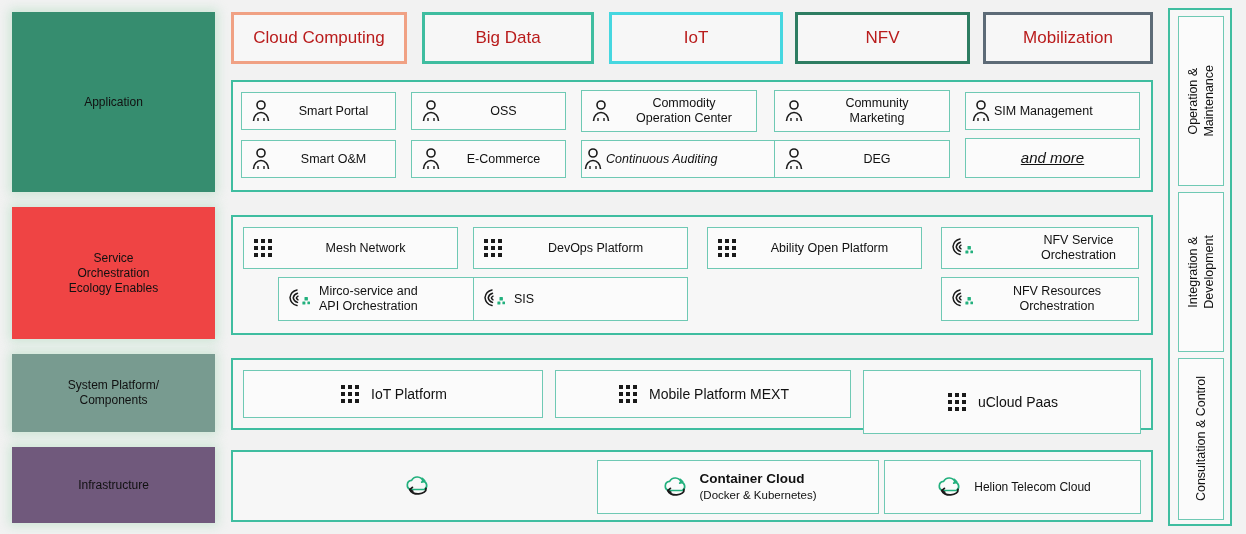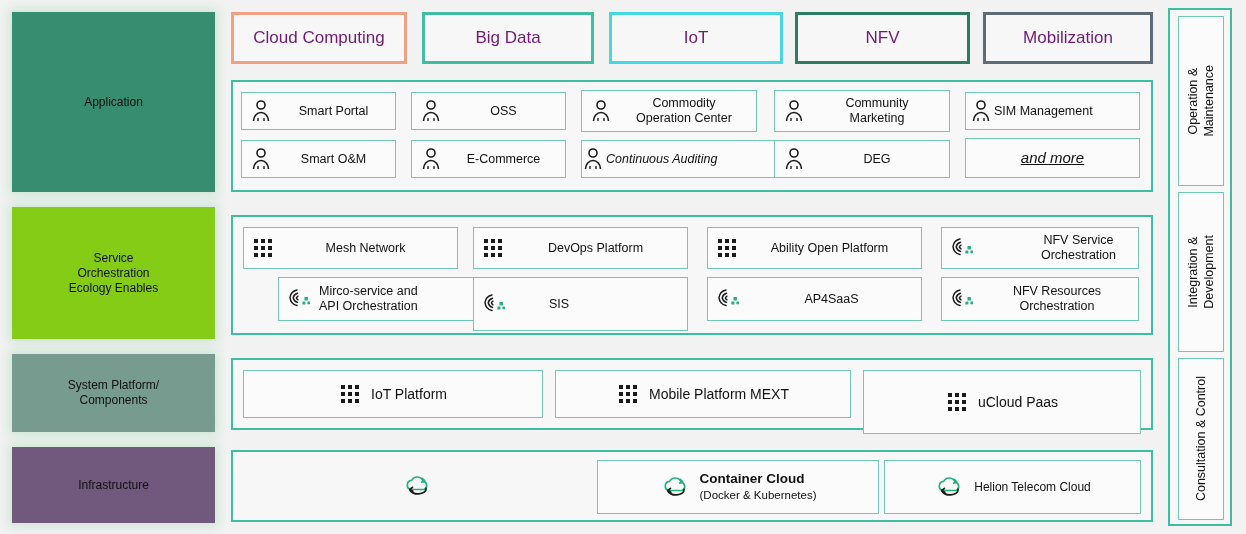--- a/index.html
+++ b/index.html
@@ -27,21 +27,21 @@
   .panel{
     position:absolute;background:#f7f7f7;
     border:2px solid #3fbda0;box-sizing:border-box;
   }
 
   
   .chip{
     position:absolute;top:12px;height:52px;background:#f7f7f7;
     border:3px solid #3fbda0;box-sizing:border-box;
     display:flex;align-items:center;justify-content:center;
-    font-size:17px;color:#701a75;
+    font-size:17px;color:#b91c1c;
   }
 
   
   .cell{
     position:absolute;background:#fbfbfb;
     border:1px solid #6fc9b4;box-sizing:border-box;
     display:flex;align-items:center;
     font-size:12.5px;color:#111;
   }
   .cell .ic{flex:0 0 auto;display:flex;align-items:center;justify-content:center;}
@@ -77,21 +77,21 @@
   svg{display:block;}
 </style>
 </head>
 <body>
 
 <div class="canvas">
 
   <div class="layer-label ll-app" style="background: rgb(54, 141, 111);">
     <span>Application</span>
   </div>
-  <div class="layer-label ll-svc" style="background: #84cc16;">
+  <div class="layer-label ll-svc" style="background: #ef4444;">
     <span style="white-space:pre-line">Service
 Orchestration
 Ecology Enables</span>
   </div>
   <div class="layer-label ll-sys" style="background: rgb(120, 155, 144);">
     <span style="white-space:pre-line">System Platform/
 Components</span>
   </div>
   <div class="layer-label ll-inf" style="background: rgb(112, 89, 124);">
     <span>Infrastructure</span>
@@ -320,55 +320,38 @@
               <rect x="17.5" y="11" width="3.4" height="3.4" rx=".5"></rect>
               <rect x="15.4" y="15.6" width="3" height="3" rx=".5"></rect>
               <rect x="20.4" y="15.6" width="2.6" height="2.6" rx=".5"></rect>
             </g>
           </svg>
       </span>
       <span class="tx" style="white-space:pre-line;text-align:left;padding-left:6px">Mirco-service and
 API Orchestration</span>
     </div>
 
-    <div class="cell pad-l" style="left:240px;top:60px;width:215px;height:54px;gap:35px;">
+    <div class="cell pad-l" style="left:240px;top:60px;width:215px;height:44px;">
       <span class="ic">
         <svg width="26" height="26" viewBox="0 0 26 26">
             <g fill="none" stroke="#1a1a1a" stroke-width="1.5" stroke-linecap="round">
               <path d="M10 4 A9 9 0 0 0 3 11.5 A9 9 0 0 0 10 19.5"></path>
               <path d="M10.5 7.2 A6 6 0 0 0 6.2 11.8 A6 6 0 0 0 10.5 16.4"></path>
               <path d="M11 10.2 A3.2 3.2 0 0 0 9.4 12 A3.2 3.2 0 0 0 11 13.8"></path>
             </g>
             <g fill="#22b07d">
               <rect x="17.5" y="11" width="3.4" height="3.4" rx=".5"></rect>
               <rect x="15.4" y="15.6" width="3" height="3" rx=".5"></rect>
               <rect x="20.4" y="15.6" width="2.6" height="2.6" rx=".5"></rect>
             </g>
           </svg>
       </span>
       <span class="tx" style="text-align:left;padding-left:6px">SIS</span>
     </div>
 
-    <div class="cell pad-l" style="left:474px;top:60px;width:215px;height:44px;">
-      <span class="ic">
-        <svg width="26" height="26" viewBox="0 0 26 26">
-            <g fill="none" stroke="#1a1a1a" stroke-width="1.5" stroke-linecap="round">
-              <path d="M10 4 A9 9 0 0 0 3 11.5 A9 9 0 0 0 10 19.5"></path>
-              <path d="M10.5 7.2 A6 6 0 0 0 6.2 11.8 A6 6 0 0 0 10.5 16.4"></path>
-              <path d="M11 10.2 A3.2 3.2 0 0 0 9.4 12 A3.2 3.2 0 0 0 11 13.8"></path>
-            </g>
-            <g fill="#22b07d">
-              <rect x="17.5" y="11" width="3.4" height="3.4" rx=".5"></rect>
-              <rect x="15.4" y="15.6" width="3" height="3" rx=".5"></rect>
-              <rect x="20.4" y="15.6" width="2.6" height="2.6" rx=".5"></rect>
-            </g>
-          </svg>
-      </span>
-      <span class="tx">AP4SaaS</span>
-    </div>
 
     <div class="cell pad-l" style="left:708px;top:60px;width:198px;height:44px;">
       <span class="ic">
         <svg width="26" height="26" viewBox="0 0 26 26">
             <g fill="none" stroke="#1a1a1a" stroke-width="1.5" stroke-linecap="round">
               <path d="M10 4 A9 9 0 0 0 3 11.5 A9 9 0 0 0 10 19.5"></path>
               <path d="M10.5 7.2 A6 6 0 0 0 6.2 11.8 A6 6 0 0 0 10.5 16.4"></path>
               <path d="M11 10.2 A3.2 3.2 0 0 0 9.4 12 A3.2 3.2 0 0 0 11 13.8"></path>
             </g>
             <g fill="#22b07d">

